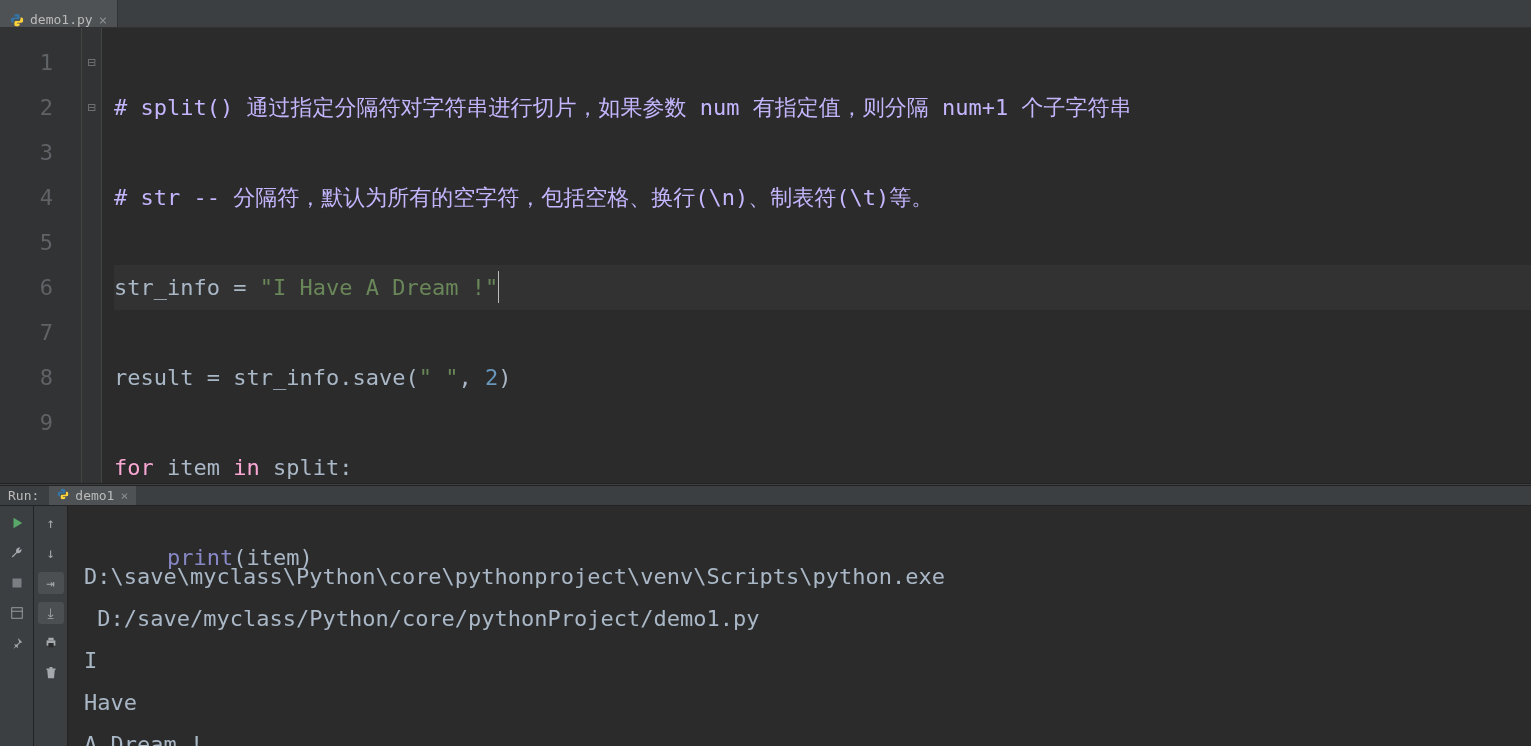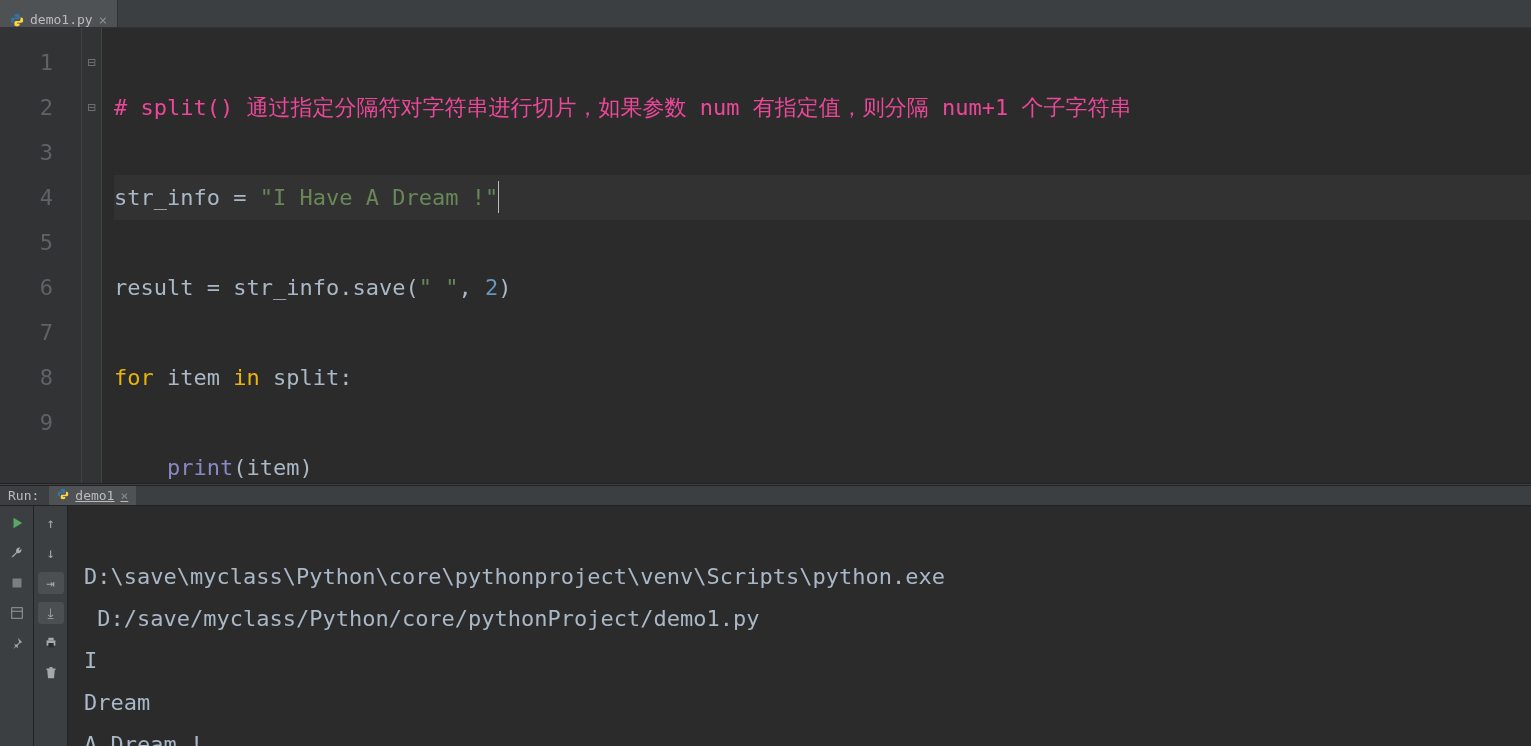--- a/index.html
+++ b/index.html
@@ -77,22 +77,22 @@
   }
   .codeline { display:block; height:45px; }
   .codeline.cur { background: #323232; }
   .caret {
     display:inline-block; width:1px; height:32px;
     background:#bbbbbb; vertical-align:middle;
     transform: translateY(-2px);
   }
 
   
-  .c-comment { color: #ec4899; }
-  .c-key     { color: #eab308; }
+  .c-comment { color: #c4b5fd; }
+  .c-key     { color: #f9a8d4; }
   .c-string  { color: #6a8759; }
   .c-num     { color: #6897bb; }
   .c-builtin { color: #8888c6; }
   .c-ident   { color: #a9b7c6; }
   .c-def     { color: #a9b7c6; }
 
   
   .hsplit {
     height: 3px; background: #3c3f41; border-top:1px solid #232323; border-bottom:1px solid #232323;
     cursor: row-resize;
@@ -109,21 +109,21 @@
     height: 26px;
     background: #3c3f41;
     border-bottom: 1px solid #232323;
     display: flex; align-items: center;
     font-size: 13px; color: #bbbbbb;
     padding-left: 8px; gap: 10px;
   }
   .runheader .runlabel {}
   .runheader .runtab {
     display:flex; align-items:center; gap:6px;
-    background:#4e5254; padding:2px 8px; border-radius:0;text-decoration:underline;
+    background:#4e5254; padding:2px 8px; border-radius:0;
   }
   .runheader .runtab .close { color:#8a8f93; }
 
   .runbody {
     flex:1; display:flex;
   }
   .runicons {
     width: 34px;
     background: #3c3f41;
     border-right: 1px solid #232323;
@@ -196,20 +196,21 @@
     <div>⊟</div>
     <div></div>
     <div></div>
     <div></div>
     <div></div>
     <div></div>
     <div></div>
   </div>
   <div class="code">
 <span class="codeline"><span class="c-comment"><span># split()</span><span> 通过指定分隔符对字符串进行切片，如果参数 </span><span>num</span><span> 有指定值，则分隔 </span><span>num+1</span><span> 个子字符串</span></span></span>
+<span class="codeline"><span class="c-comment"><span># str --</span><span> 分隔符，默认为所有的空字符，包括空格、换行</span><span>(\n)</span><span>、制表符</span><span>(\t)</span><span>等。</span></span></span>
 <span class="codeline cur"><span class="c-def">str_info </span><span class="c-ident">= </span><span class="c-string">"I Have A Dream !"</span><span class="caret"></span></span>
 <span class="codeline"><span class="c-def">result </span><span class="c-ident">= </span><span class="c-ident">str_info</span><span class="c-ident">.save(</span><span class="c-string">" "</span><span class="c-ident">, </span><span class="c-num">2</span><span class="c-ident">)</span></span>
 <span class="codeline"><span class="c-key">for </span><span class="c-ident">item </span><span class="c-key">in </span><span class="c-ident">split:</span></span>
 <span class="codeline"><span>    </span><span class="c-builtin">print</span><span class="c-ident">(item)</span></span>
 
   </div>
 </div>
 
 <div class="hsplit"></div>
 
@@ -275,19 +276,19 @@
         <svg viewBox="0 0 16 16" width="12" height="14">
             <path fill="currentColor" d="M3 4h10l-1 11H4zM2 2h12v2H2zM6 0h4v2H6z"></path>
           </svg>
       </span>
     </div>
 
     <div class="console">
 <span>D:\save\myclass\Python\core\pythonproject\venv\Scripts\python.exe</span>
 <span> D:/save/myclass/Python/core/pythonProject/demo1.py</span>
 <span>I</span>
-<span>Dream</span>
+<span>Have</span>
 <span>A Dream !</span>
       
     </div>
 
   </div>
 </div>
 
 </body></html>

